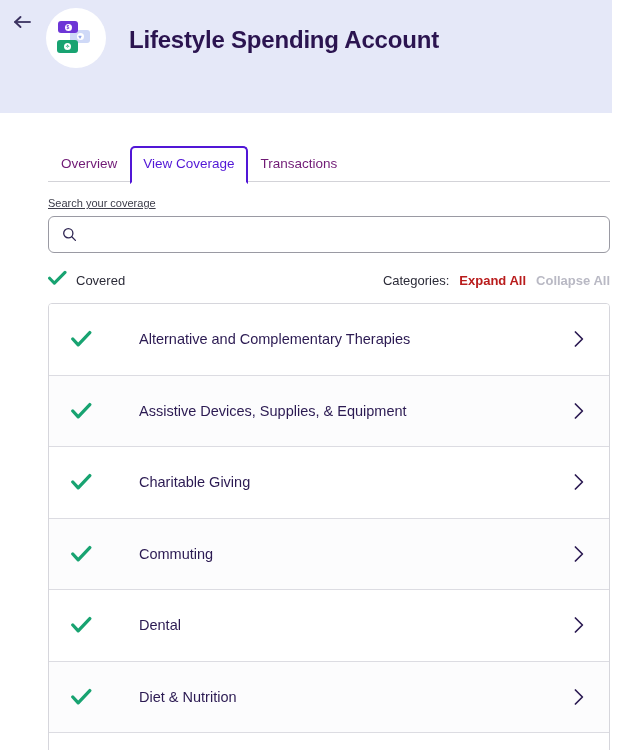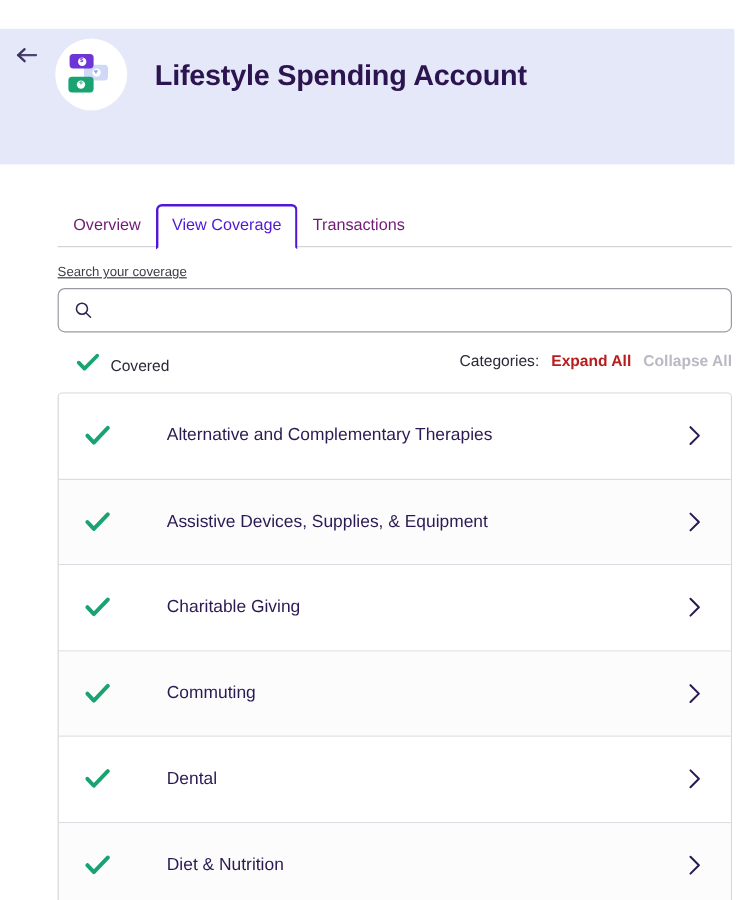--- a/index.html
+++ b/index.html
@@ -18,21 +18,20 @@
   }
 
   
   .header {
     position: relative;
     width: 612px;
     height: 113px;
     background: #e5e8f8;
     display: flex;
     align-items: flex-start;
-    margin-top: 24px;
   }
 
   .back-btn {
     position: absolute;
     left: 12px;
     top: 11px;
     width: 22px;
     height: 22px;
     display: flex;
     align-items: center;
@@ -202,24 +201,25 @@
     padding-left: 38px;
     padding-right: 12px;
     font-size: 13px;
     color: #2e1a55;
     font-family: "Liberation Sans", sans-serif;
   }
 
   
   .legend-row {
     margin-top: 16px;
-    padding-left: 64px;
+    padding-left: 48px;
     padding-right: 10px;
     height: 22px;
     display: flex;
+    align-items: center;
     justify-content: space-between;
   }
 
   .legend-left {
     display: flex;
     align-items: center;
     gap: 9px;
   }
 
   .legend-text {

